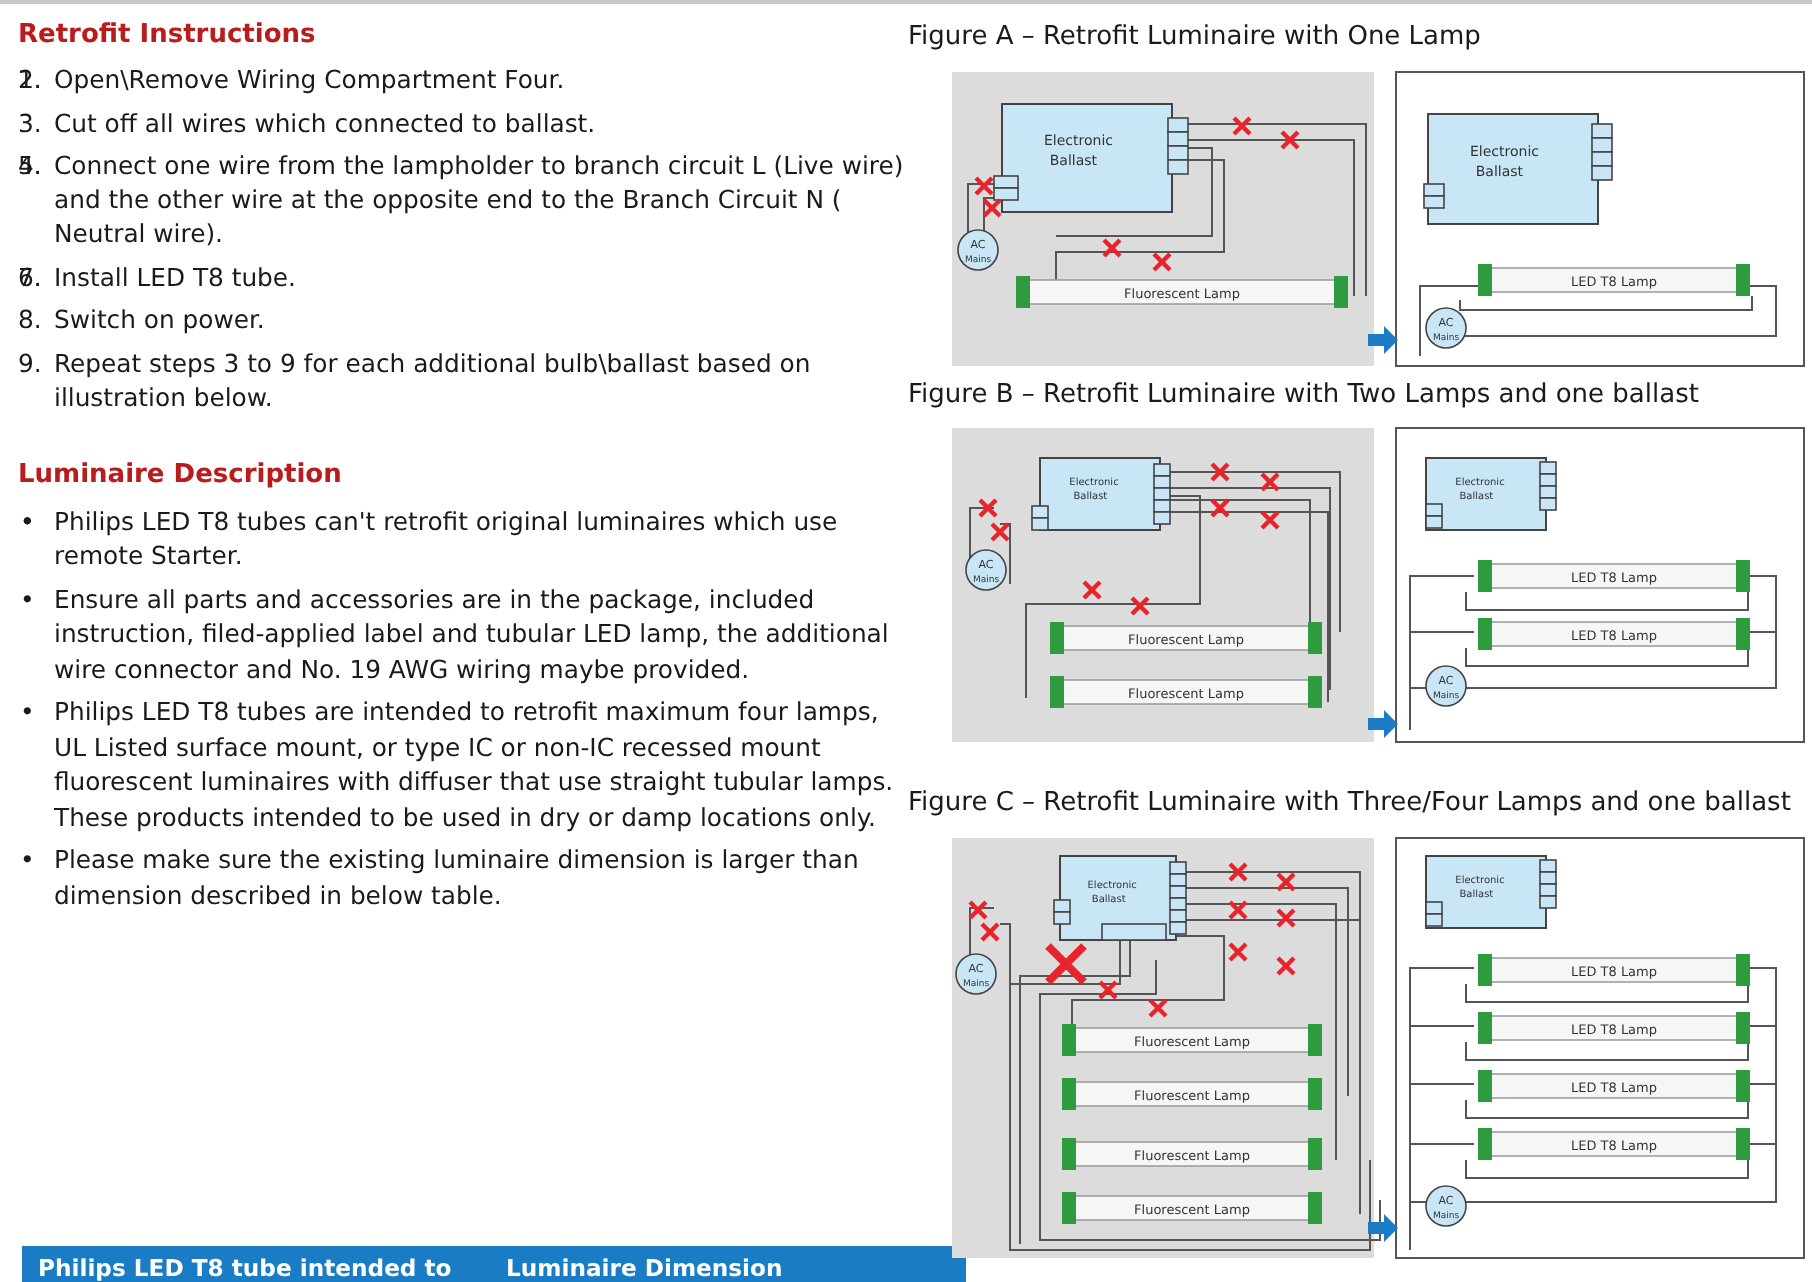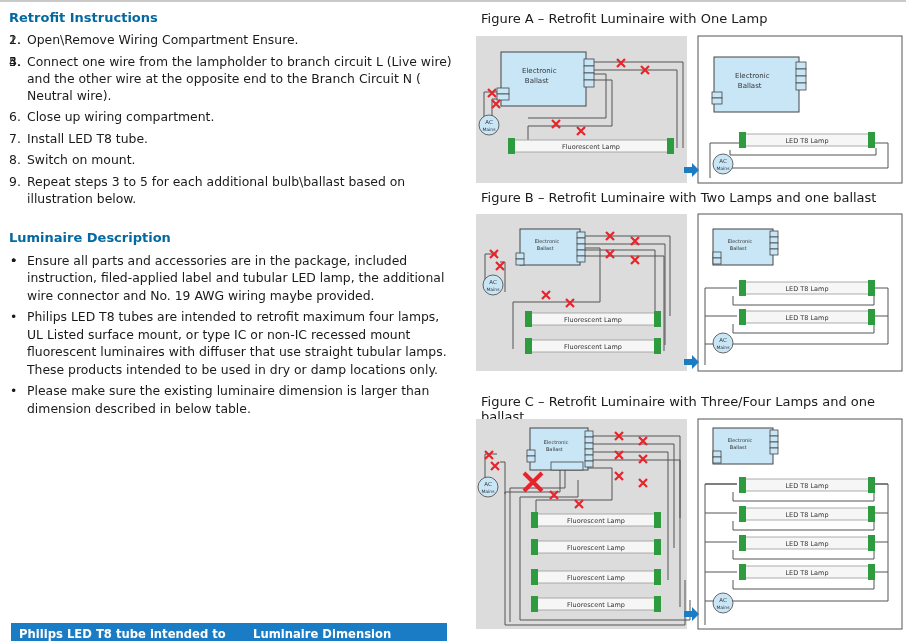--- a/index.html
+++ b/index.html
@@ -1,56 +1,56 @@
 <!DOCTYPE html>
 <html><head>
 <meta charset="utf-8">
 <style>
   html, body { margin:0; padding:0; }
   body { width:906px; height:641px; overflow:hidden; background:#ffffff; position:relative;
          font-family:"DejaVu Sans", sans-serif; color:#1a1a1a; }
   .topline { position:absolute; left:0; top:0; width:906px; height:2px; background:#c9c9c9; }
   .left { position:absolute; left:9px; top:10px; width:450px; }
-  .h { color:#0369a1; font-weight:bold; font-size:13px; margin:0; }
+  .h { color:#b91c1c; font-weight:bold; font-size:13px; margin:0; }
   ol.steps { list-style:none; margin:6px 0 0 0; padding:0; font-size:12.4px; line-height:17px; }
   ol.steps li { position:relative; padding-left:18px; margin-bottom:4.5px; }
   ol.steps li .num { position:absolute; left:0; top:0; }
   .h2 { margin-top:23px; }
   ul.bul { list-style:none; margin:7px 0 0 0; padding:0; font-size:12.4px; line-height:17.5px; }
   ul.bul li { position:relative; padding-left:18px; margin-bottom:4px; }
   ul.bul li .dot { position:absolute; left:1px; top:0; }
-  .tbl { position:absolute; left:11px; top:623px; width:436px; height:18px; background:#1a7cc4;
+  .tbl { position:absolute; left:11px; top:623px; width:472px; height:18px; background:#1a7cc4;
          color:#fff; font-weight:bold; font-size:11.6px; }
   .tbl span { position:absolute; top:4px; }
-  .fig-title { position:absolute; left:481px; font-size:13px; color:#1a1a1a; }
+  .fig-title { position:absolute; left:454px; font-size:13px; color:#1a1a1a; }
   svg text { font-family:"DejaVu Sans", sans-serif; }
 </style>
 </head>
 <body>
 
 <div class="topline"></div>
 
 <div class="left">
   <h2 class="h">Retrofit Instructions</h2>
   <ol class="steps">
     <li><span class="num">1.</span></li>
-    <li><span class="num">2.</span><span>Open\Remove Wiring Compartment Ensure.</span></li>
-    <li><span class="num">3.</span></li>
+    <li><span class="num">2.</span><span>Open\Remove Wiring Compartment Four.</span></li>
+    <li><span class="num">3.</span><span>Cut off all wires which connected to ballast.</span></li>
     <li><span class="num">4.</span></li>
     <li><span class="num">5.</span><span>Connect one wire from the lampholder to branch circuit L (Live wire) and the other wire at the opposite end to the Branch Circuit N ( Neutral wire).</span></li>
-    <li><span class="num">6.</span><span>Close up wiring compartment.</span></li>
+    <li><span class="num">6.</span></li>
     <li><span class="num">7.</span><span>Install LED T8 tube.</span></li>
-    <li><span class="num">8.</span><span>Switch on mount.</span></li>
-    <li><span class="num">9.</span><span>Repeat steps 3 to 5 for each additional bulb\ballast based on illustration below.</span></li>
+    <li><span class="num">8.</span><span>Switch on power.</span></li>
+    <li><span class="num">9.</span><span>Repeat steps 3 to 9 for each additional bulb\ballast based on illustration below.</span></li>
   </ol>
 
   <h2 class="h h2">Luminaire Description</h2>
   <ul class="bul">
     <li><span class="dot">•</span></li>
-    <li><span class="dot">•</span></li>
+    <li><span class="dot">•</span><span>Philips LED T8 tubes can't retrofit original luminaires which use remote Starter.</span></li>
     <li><span class="dot">•</span><span>Ensure all parts and accessories are in the package, included instruction, filed-applied label and tubular LED lamp, the additional wire connector and No. 19 AWG wiring maybe provided.</span></li>
     <li><span class="dot">•</span><span>Philips LED T8 tubes are intended to retrofit maximum four lamps, UL Listed surface mount, or type IC or non-IC recessed mount fluorescent luminaires with diffuser that use straight tubular lamps. These products intended to be used in dry or damp locations only.</span></li>
     <li><span class="dot">•</span><span>Please make sure the existing luminaire dimension is larger than dimension described in below table.</span></li>
   </ul>
 </div>
 
 <div class="tbl">
   <span style="left:8px">Philips LED T8 tube intended to</span>
   <span style="left:242px">Luminaire Dimension</span>
 </div>

